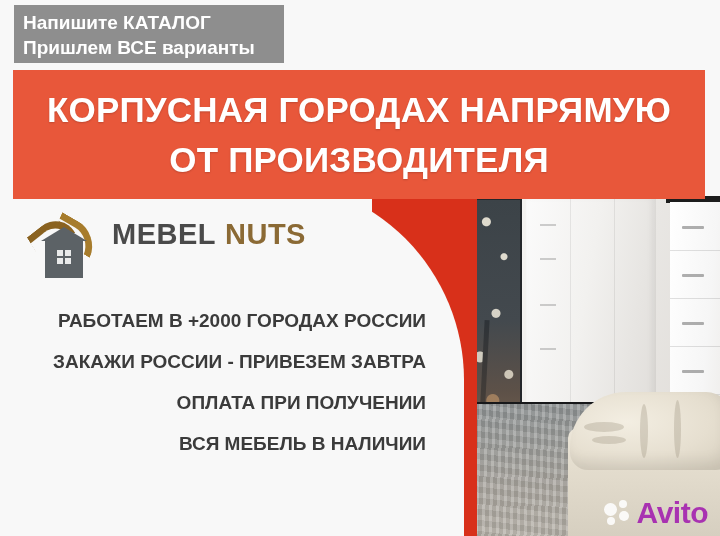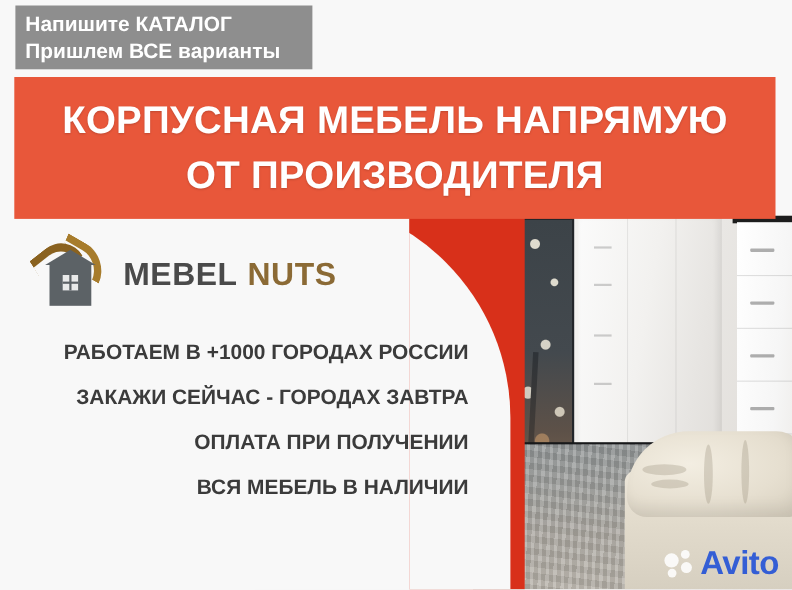--- a/index.html
+++ b/index.html
@@ -117,21 +117,21 @@
     display:flex; align-items:center; gap:7px;
     opacity:.88;
   }
   .avito-mark { position:relative; width:26px; height:26px; }
   .avito-mark i { position:absolute; border-radius:50%; background:#ffffff; display:block; }
   .avito-mark i.c1 { left:0;  top:3px;  width:13px; height:13px; }
   .avito-mark i.c2 { left:15px; top:0;  width:8px;  height:8px; }
   .avito-mark i.c3 { left:15px; top:11px; width:10px; height:10px; }
   .avito-mark i.c4 { left:3px; top:17px; width:8px;  height:8px; }
   .avito-text {
-    color:#1d4ed8; font-size:30px; font-weight:bold; letter-spacing:-.5px;
+    color:#a21caf; font-size:30px; font-weight:bold; letter-spacing:-.5px;
     line-height:1; font-family:"Liberation Sans", sans-serif;
   }
 
   
   .swoosh {
     position:absolute; left:372px; top:196px; width:105px; height:340px;
     background:#d8301a;
     overflow:hidden;
   }
   .swoosh-cut {
@@ -160,21 +160,21 @@
   .headline .hl {
     color:#ffffff; font-weight:bold; white-space:nowrap;
     text-shadow:0 1px 2px rgba(0,0,0,.18);
   }
   .headline .hl1 { font-size:35px; letter-spacing:.2px; line-height:50px; }
   .headline .hl2 { font-size:35px; letter-spacing:.2px; line-height:50px;text-align:center; }
 
   
   .logo {
     position:absolute; left:28px; top:218px;
-    display:flex; align-items:center; gap:12px;
+    display:flex; gap:12px;
   }
   .logo-icon { position:relative; width:72px; height:64px; }
   .logo-roof-l, .logo-roof-r {
     position:absolute; width:44px; height:26px;
     border-top:7px solid #8a6220; border-right:7px solid #8a6220;
     border-radius:0 60px 0 0;
   }
   .logo-roof-l { left:1px; top:4px; transform:rotate(-38deg) skewX(-6deg); border-color:#8a6220; }
   .logo-roof-r { left:26px; top:4px; transform:rotate(30deg) skewX(6deg);
                  border-top-color:#a77c2c; border-right-color:#a77c2c; }
@@ -272,37 +272,37 @@
   <div class="swoosh">
     <div class="swoosh-cut"></div>
   </div>
 
   <div class="top-banner">
     <div>Напишите КАТАЛОГ</div>
     <div>Пришлем ВСЕ варианты</div>
   </div>
 
   <div class="headline">
-    <div class="hl hl1">КОРПУСНАЯ МЕБЕЛЬ НАПРЯМУЮ</div>
+    <div class="hl hl1">КОРПУСНАЯ ГОРОДАХ НАПРЯМУЮ</div>
     <div class="hl hl2">ОТ ПРОИЗВОДИТЕЛЯ</div>
   </div>
 
   <div class="logo">
     <span class="logo-icon">
       <span class="logo-roof-l"></span>
       <span class="logo-roof-r"></span>
       <span class="logo-house">
           <span class="logo-window"></span>
         </span>
     </span>
     <span class="logo-text">
       <span class="m">MEBEL</span><span class="n">NUTS</span>
     </span>
   </div>
 
   <div class="bullets">
-    <div>РАБОТАЕМ В +1000 ГОРОДАХ РОССИИ</div>
-    <div>ЗАКАЖИ СЕЙЧАС - ГОРОДАХ ЗАВТРА</div>
+    <div>РАБОТАЕМ В +2000 ГОРОДАХ РОССИИ</div>
+    <div>ЗАКАЖИ РОССИИ - ПРИВЕЗЕМ ЗАВТРА</div>
     <div>ОПЛАТА ПРИ ПОЛУЧЕНИИ</div>
     <div>ВСЯ МЕБЕЛЬ В НАЛИЧИИ</div>
   </div>
 
 </div>
 
 </body></html>

